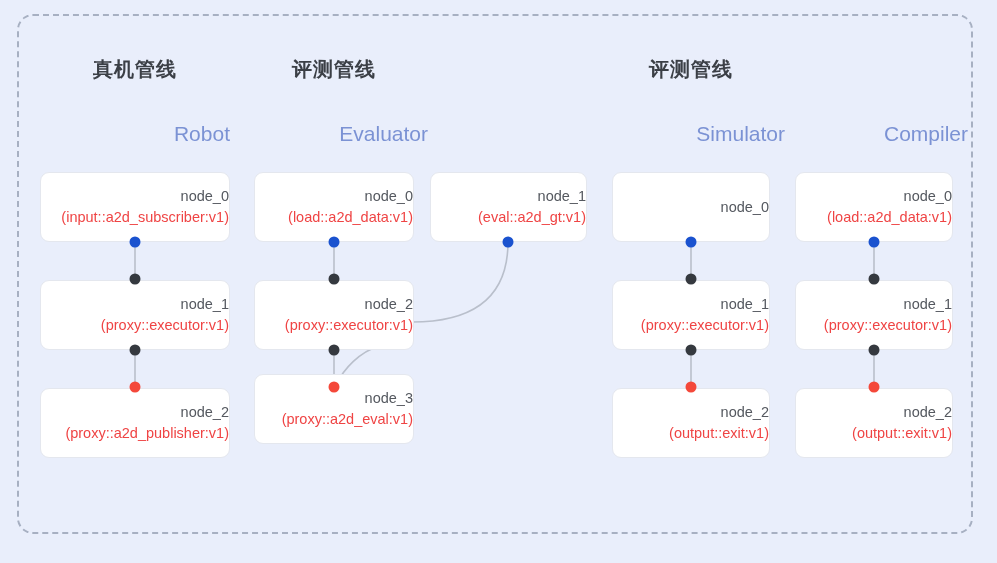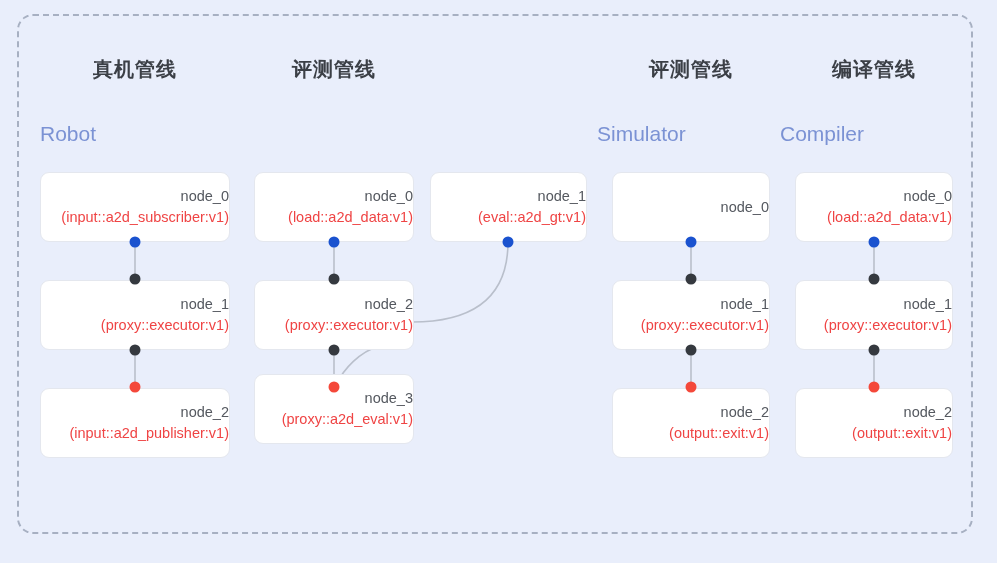--- a/index.html
+++ b/index.html
@@ -66,21 +66,21 @@
     font-weight: bold;
     color: #3b3f46;
     letter-spacing: 1px;
     white-space: nowrap;
   }
 
   .col-subtitle {
     position: absolute;
     top: 122px;
     width: 100%;
-    text-align: left;
+    text-align: right;
     font-size: 21px;
     color: #7b92d4;
     white-space: nowrap;
   }
 
   
   .node {
     position: absolute;
     box-sizing: border-box;
     background: #ffffff;
@@ -152,29 +152,30 @@
     <div class="node" style="left:40px; top:172px; width:190px; height:70px;">
       <div class="node-name">node_0</div>
       <div class="node-type">(input::a2d_subscriber:v1)</div>
     </div>
     <div class="node" style="left:40px; top:280px; width:190px; height:70px;">
       <div class="node-name">node_1</div>
       <div class="node-type">(proxy::executor:v1)</div>
     </div>
     <div class="node" style="left:40px; top:388px; width:190px; height:70px;">
       <div class="node-name">node_2</div>
-      <div class="node-type">(input::a2d_publisher:v1)</div>
+      <div class="node-type">(proxy::a2d_publisher:v1)</div>
     </div>
     <div class="port port-blue" style="left:135px; top:242px;"></div>
     <div class="port port-black" style="left:135px; top:279px;"></div>
     <div class="port port-black" style="left:135px; top:350px;"></div>
     <div class="port port-red" style="left:135px; top:387px;"></div>
 
     <div class="column" style="left:240px; width:188px; height:563px;">
       <div class="col-title">评测管线</div>
+      <div class="col-subtitle">Evaluator</div>
     </div>
 
     <div class="node" style="left:254px; top:172px; width:160px; height:70px;">
       <div class="node-name">node_0</div>
       <div class="node-type">(load::a2d_data:v1)</div>
     </div>
     <div class="node" style="left:254px; top:280px; width:160px; height:70px;">
       <div class="node-name">node_2</div>
       <div class="node-type">(proxy::executor:v1)</div>
     </div>
@@ -207,21 +208,20 @@
     <div class="node" style="left:612px; top:388px; width:158px; height:70px;">
       <div class="node-name">node_2</div>
       <div class="node-type">(output::exit:v1)</div>
     </div>
     <div class="port port-blue" style="left:691px; top:242px;"></div>
     <div class="port port-black" style="left:691px; top:279px;"></div>
     <div class="port port-black" style="left:691px; top:350px;"></div>
     <div class="port port-red" style="left:691px; top:387px;"></div>
 
     <div class="column" style="left:780px; width:188px; height:563px;">
-      <div class="col-title">编译管线</div>
       <div class="col-subtitle">Compiler</div>
     </div>
 
     <div class="node" style="left:795px; top:172px; width:158px; height:70px;">
       <div class="node-name">node_0</div>
       <div class="node-type">(load::a2d_data:v1)</div>
     </div>
     <div class="node" style="left:795px; top:280px; width:158px; height:70px;">
       <div class="node-name">node_1</div>
       <div class="node-type">(proxy::executor:v1)</div>

